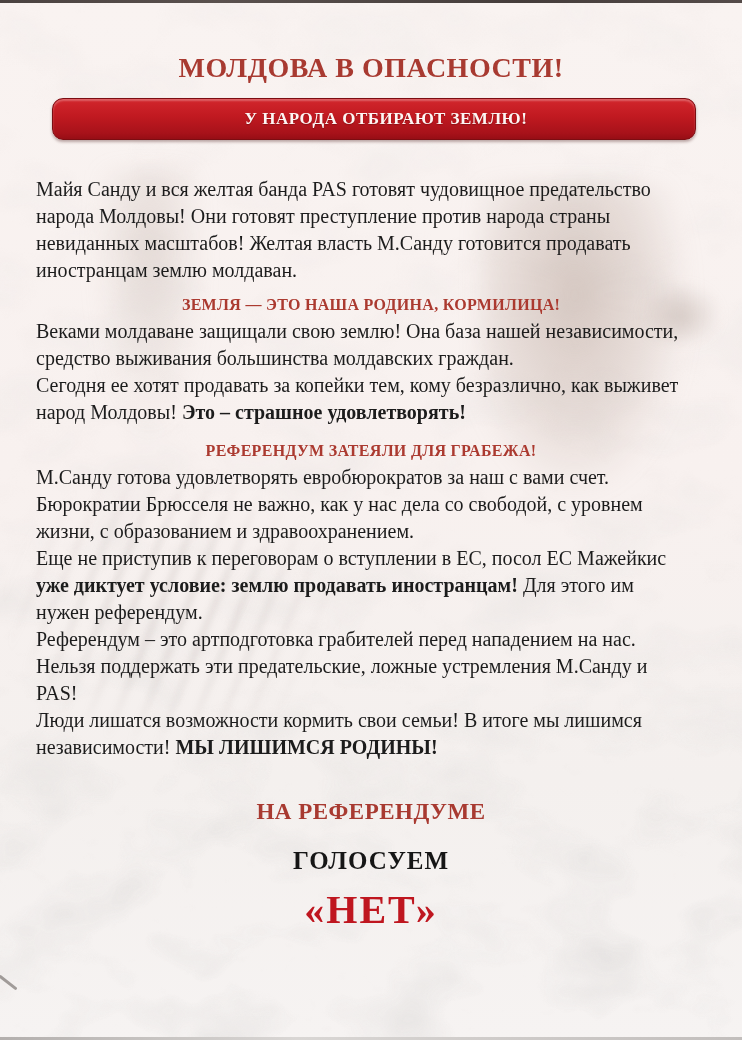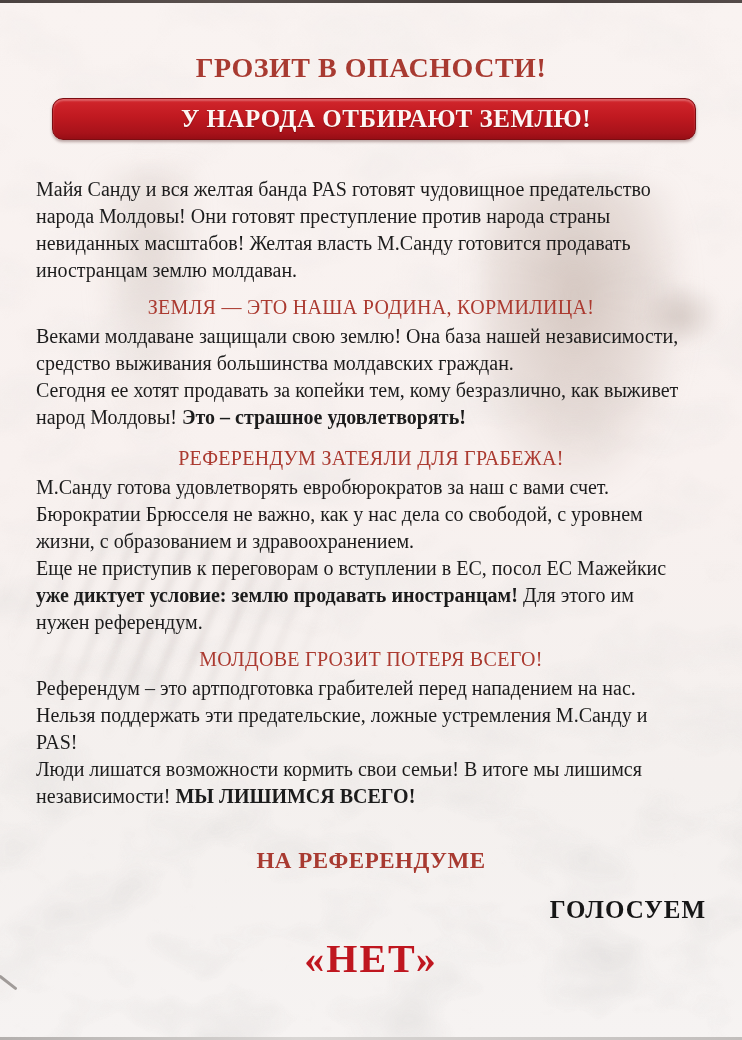--- a/index.html
+++ b/index.html
@@ -41,37 +41,37 @@
     font-size:28px;font-weight:700;letter-spacing:.5px;
     color:var(--title-red,#a83a31);
   }
   .banner{
     margin:14px 10px 0 16px;height:40px;border-radius:11px;
     background:linear-gradient(to bottom,#d2262c 0%,#c01920 45%,#a8121a 85%,#970e15 100%);
     border:1px solid #7c0d12;
     box-shadow:inset 0 2px 2px rgba(255,255,255,.28),0 2px 3px rgba(70,20,20,.35);
     display:flex;align-items:center;justify-content:center;
   }
-  .banner-text{color:var(--banner-text,#fdf6f4);font-size:25px;font-weight:700;letter-spacing:.5px;
+  .banner-text{color:var(--banner-text,#fdf6f4);font-size:17px;font-weight:700;letter-spacing:.5px;
     text-shadow:0 1px 1px rgba(90,10,10,.45);margin-left:24px;}
   #sections section:first-child .body-text{margin-top:36px;}
   .sec-heading{
     margin:12px 0 4px 0;text-align:center;
-    font-size:20px;font-weight:400;letter-spacing:.3px;
+    font-size:16px;font-weight:700;letter-spacing:.3px;
     color:var(--heading-red,#ab3a30);
   }
   section.gap-lg .sec-heading{margin-top:16px;}
   .body-text{
     margin:0;white-space:pre-line;
     font-size:20px;line-height:27px;color:var(--body-text,#1c1c1c);
   }
   .body-text .b{font-weight:700;}
   .footer{text-align:center;}
   .f1{margin-top:38px;font-size:23px;font-weight:700;letter-spacing:.5px;color:var(--title-red,#a83a31);}
-  .f2{margin-top:22px;font-size:25px;font-weight:700;letter-spacing:1px;color:#161616;text-align:right;}
+  .f2{margin-top:22px;font-size:25px;font-weight:700;letter-spacing:1px;color:#161616;}
   .f3{margin-top:6px;font-size:40px;line-height:58px;font-weight:700;letter-spacing:2px;
     color:var(--vote-no-red,#bf161f);}
 </style>
 </head>
 <body>
 
 <div class="flyer">
 
   <svg class="noise" width="742" height="1040" viewBox="0 0 742 1040" aria-hidden="true">
     <defs>
@@ -91,21 +91,21 @@
   <div class="blob blob-left-figure"></div>
   <div class="blob blob-farmer"></div>
   <div class="blob blob-house"></div>
   <div class="furrows"></div>
   <div class="edge-top"></div>
   <div class="edge-bottom"></div>
   <div class="corner-mark"></div>
 
   <div class="content">
 
-    <h1 class="title">ГРОЗИТ В ОПАСНОСТИ!</h1>
+    <h1 class="title">МОЛДОВА В ОПАСНОСТИ!</h1>
 
     <div class="banner">
       <span class="banner-text">У НАРОДА ОТБИРАЮТ ЗЕМЛЮ!</span>
     </div>
 
     <div id="sections">
         <section>
           <p class="body-text"><span>Майя Санду и вся желтая банда PAS готовят чудовищное предательство
 народа Молдовы! Они готовят преступление против народа страны
 невиданных масштабов! Желтая власть М.Санду готовится продавать
@@ -121,26 +121,25 @@
         <section class="gap-lg">
           <h2 class="sec-heading">РЕФЕРЕНДУМ ЗАТЕЯЛИ ДЛЯ ГРАБЕЖА!</h2>
           <p class="body-text"><span>М.Санду готова удовлетворять евробюрократов за наш с вами счет.
 Бюрократии Брюсселя не важно, как у нас дела со свободой, с уровнем
 жизни, с образованием и здравоохранением.
 Еще не приступив к переговорам о вступлении в ЕС, посол ЕС Мажейкис
 </span><span class="b">уже диктует условие: землю продавать иностранцам!</span><span> Для этого им
 нужен референдум.</span></p>
         </section>
         <section>
-          <h2 class="sec-heading">МОЛДОВЕ ГРОЗИТ ПОТЕРЯ ВСЕГО!</h2>
           <p class="body-text"><span>Референдум – это артподготовка грабителей перед нападением на нас.
 Нельзя поддержать эти предательские, ложные устремления М.Санду и
 PAS!
 Люди лишатся возможности кормить свои семьи! В итоге мы лишимся
-независимости! </span><span class="b">МЫ ЛИШИМСЯ ВСЕГО!</span></p>
+независимости! </span><span class="b">МЫ ЛИШИМСЯ РОДИНЫ!</span></p>
         </section>
       </div>
 
     <div class="footer">
       <div class="f1">НА РЕФЕРЕНДУМЕ</div>
       <div class="f2">ГОЛОСУЕМ</div>
       <div class="f3">«НЕТ»</div>
     </div>
 
   </div>

